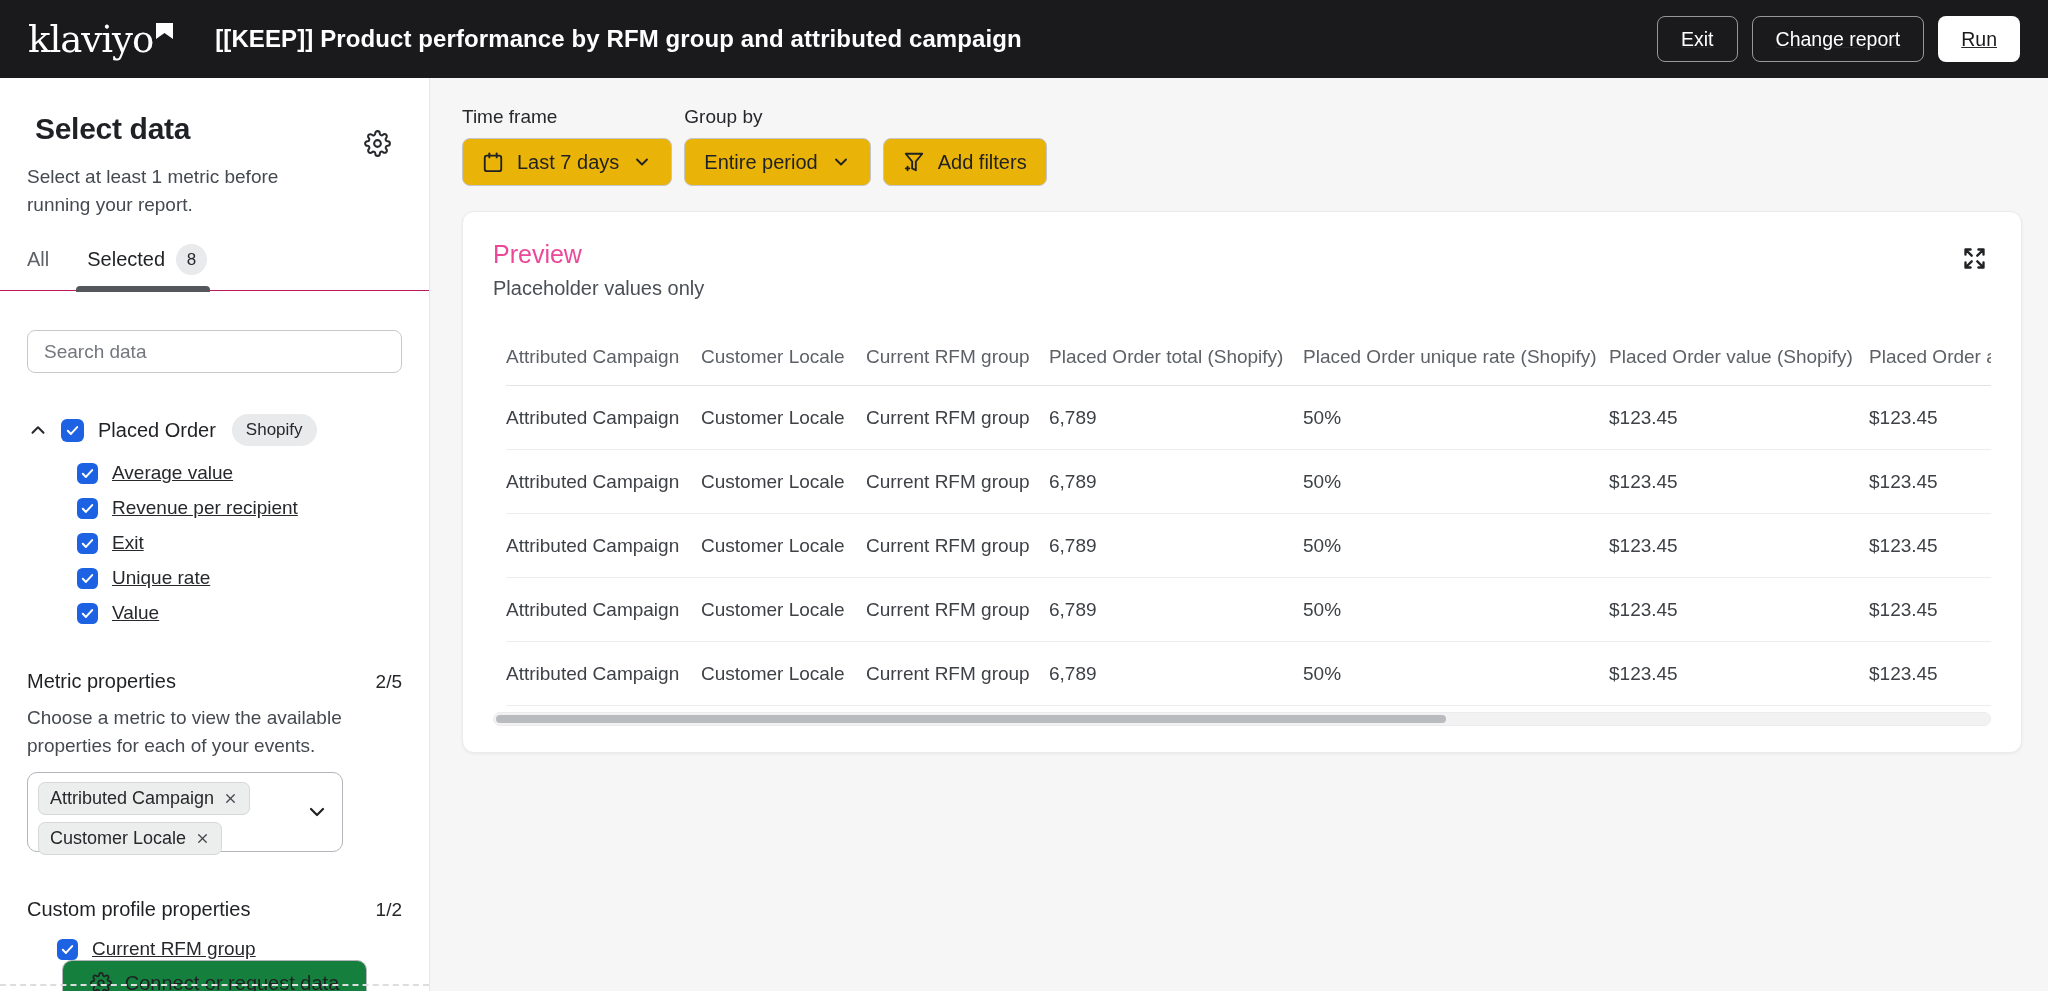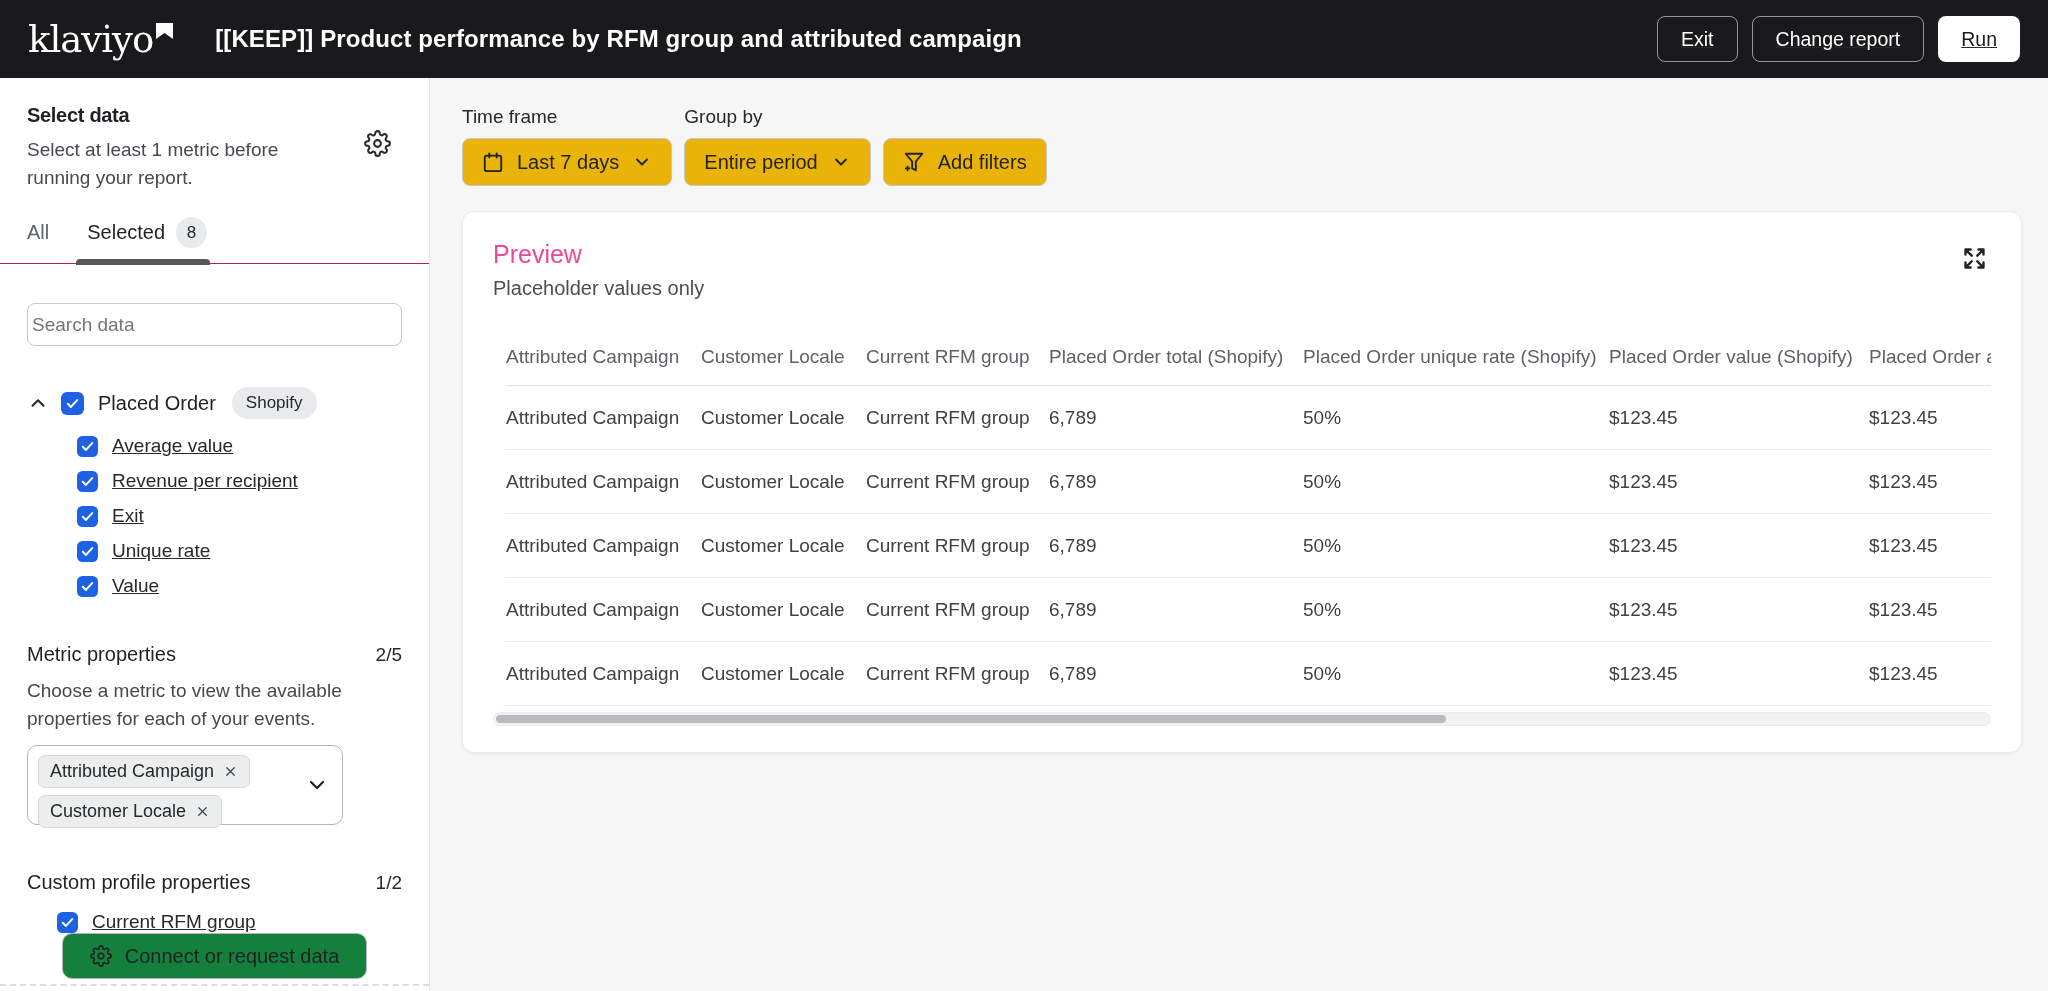--- a/index.html
+++ b/index.html
@@ -32,40 +32,40 @@
   
   .layout { display:flex; height:913px; }
 
   
   .sidebar {
     width:430px; flex:none; background:#fff; border-right:1px solid #e5e6e8;
     padding:26px 27px 0; display:flex; flex-direction:column; position:relative;
   }
   .sidebar::after { content:""; position:absolute; left:0; right:0; bottom:5px;
     border-top:2px dashed #dcdddf; }
-  .sidebar-title { font-size:20px; font-weight:700; color:#1f2124; margin:0; letter-spacing:-.3px; }
+  .sidebar-title { font-size:30px; font-weight:700; color:#1f2124; margin:8px; letter-spacing:-.3px; }
   .sidebar-sub { font-size:19px; line-height:1.45; color:#454950; margin-top:9px; width:315px; }
   .gear-btn { position:absolute; top:52px; right:38px; width:27px; height:27px;
     color:#26282b; cursor:pointer; background:none; border:none; padding:0; }
 
   .tabs { display:flex; gap:38px; margin:26px -27px 0; padding:0 27px;
     border-bottom:1px solid #be185d; }
   .tab { font-size:20px; color:#5f6368; padding-bottom:15px; position:relative;
     display:flex; align-items:center; gap:11px; cursor:pointer; }
   .tab.active { color:#1f2124; font-weight:500; }
   .tab.active::after { content:""; position:absolute; left:-11px; right:-3px; bottom:-2px;
     height:6px; background:#54575c; border-radius:4px 4px 0 0; }
   .tab-badge { background:#e9eaec; border-radius:999px; min-width:31px; height:31px;
     display:inline-flex; align-items:center; justify-content:center;
     font-size:17px; color:#26282b; padding:0 7px; font-weight:400; }
 
   .search-wrap { margin-top:39px; }
   .search-input {
     width:100%; height:43px; border:1px solid #c7c9cd; border-radius:8px;
-    font-size:19px; padding:0 4px; color:#26282b; font-family:inherit; background:#fff;
+    font-size:19px; padding:0 16px; color:#26282b; font-family:inherit; background:#fff;
   }
   .search-input::placeholder { color:#73777d; }
 
   .tree { margin-top:41px; }
   .tree-parent { display:flex; align-items:center; gap:12px; }
   .chev-toggle { width:22px; height:22px; color:#26282b; flex:none; cursor:pointer; }
   .cb { width:23px; height:23px; background:#1e62e4; border-radius:6px; flex:none;
     display:inline-flex; align-items:center; justify-content:center; cursor:pointer; }
   .cb svg { width:15px; height:15px; }
   .cb-sm { width:21px; height:21px; border-radius:5.5px; }

